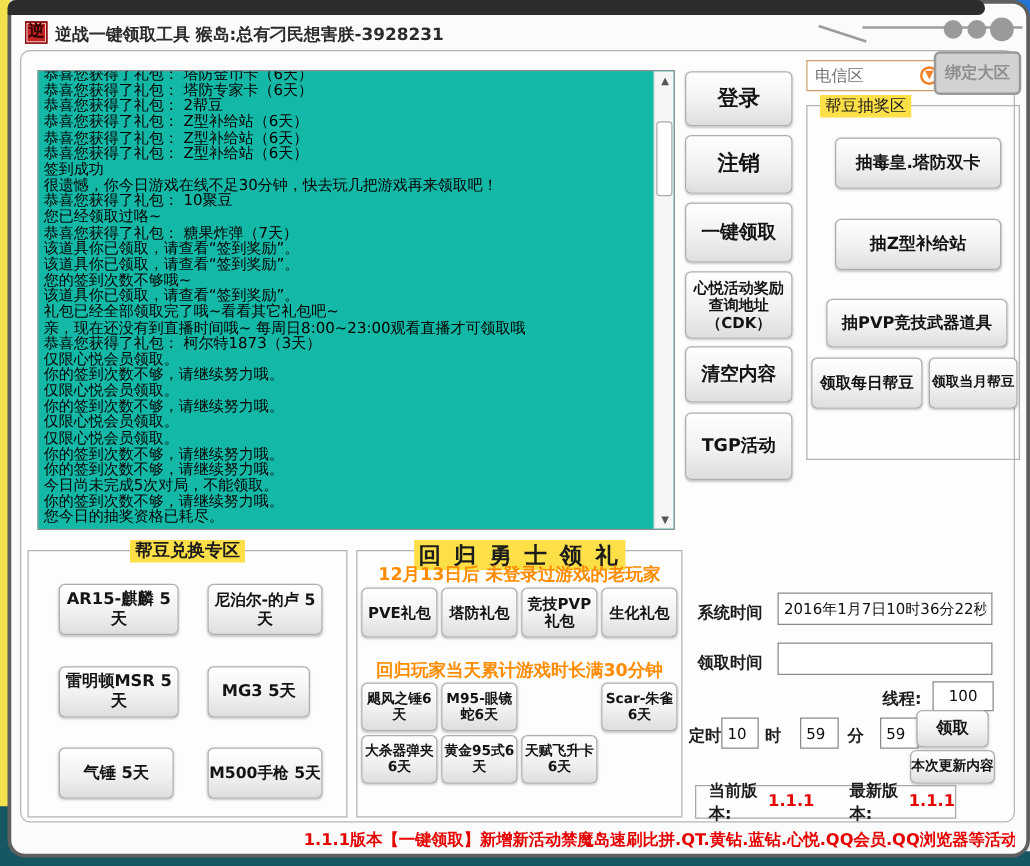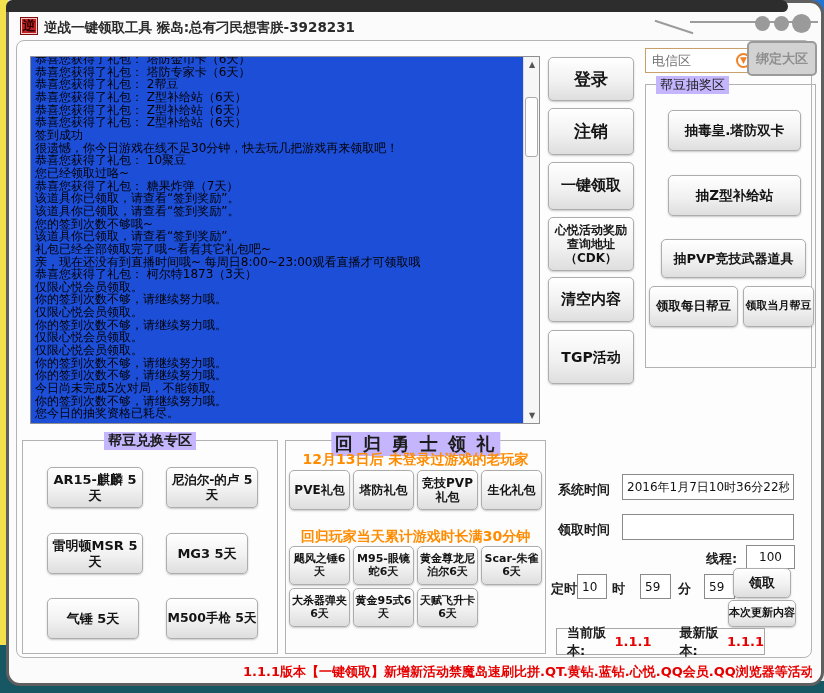--- a/index.html
+++ b/index.html
@@ -23,39 +23,39 @@
               line-height:16px; z-index:4; box-shadow:inset 0 0 0 1px #f3caca; }
   .title-text { left:44px; top:19px; font-size:13.5px; font-weight:bold; color:#2b2b2b; z-index:4; white-space:nowrap;text-align:center; }
   .deco-line { left:690px; top:21px; width:128px; height:2px; background:#9c9c9c; z-index:3; }
   .deco-diag { left:654px; top:26px; width:40px; height:2px; background:#9c9c9c; transform:rotate(18deg); z-index:3; }
   .circle { border-radius:50%; background:#9a9a9a; z-index:4; }
 
   .content { left:16px; top:40px; width:796px; height:618px; background:#fdfdfd;
              border:1px solid #b4b4b4; border-radius:8px; z-index:3; }
 
   
-  .logbox { left:30px; top:56px; width:510px; height:368px; background:#1d4ed8;
+  .logbox { left:30px; top:56px; width:510px; height:368px; background:#14b8a6;
             border:1px solid #8f8f8f; overflow:hidden; z-index:5; }
   .log-lines { position:absolute; left:4px; top:-4px; width:486px; }
   .log-line { font-size:12px; line-height:12.65px; color:#000; white-space:nowrap; }
   .vscroll { position:absolute; right:0; top:0; width:16px; height:366px; background:#f6f6f6; border-left:1px solid #ddd; }
   .scroll-arrow { position:absolute; left:0; width:16px; height:15px; color:#555; font-size:8px; text-align:center; line-height:15px; }
   .scroll-thumb { position:absolute; left:1px; top:40px; width:13px; height:60px; background:#fdfdfd;
                   border:1px solid #aaa; border-radius:3px; }
 
   
   .btn { display:flex; align-items:center; justify-content:center; text-align:center;
          background:linear-gradient(180deg,#ffffff 0%,#f1f1f1 55%,#dedede 100%);
          border:1px solid #adadad; border-radius:5px; box-shadow:0 1px 2px rgba(0,0,0,.22);
          font-weight:bold; color:#141414; white-space:pre-line; line-height:1.18; z-index:5; }
   .btn-disabled { background:#d2d2d2; color:#8f8f8f; border:2px solid #9a9a9a; box-shadow:none; }
 
   
   .gbox { border:1px solid #b2b2b2; z-index:4; }
-  .gb-title { position:absolute; top:-9px; background:#c4b5fd; padding:0 4px; font-size:13px; color:#1c1c1c; white-space:nowrap; z-index:5; }
+  .gb-title { position:absolute; top:-9px; background:#fde047; padding:0 4px; font-size:13px; color:#1c1c1c; white-space:nowrap; z-index:5; }
 
   .orange { color:#ff9c00; font-weight:bold; }
   .redtx  { color:#e60000; font-weight:bold; }
   .bluetx { color:#1414d2; font-weight:bold; }
   .lbl { font-size:13px; font-weight:bold; color:#1c1c1c; white-space:nowrap; z-index:5; }
 
   .field { border:1px solid #8a8a8a; background:#fff; font-family:"DejaVu Sans",sans-serif;
            font-size:12px; color:#111; padding:1px 4px; z-index:5; }
 
   .combo { left:645px; top:48px; width:112px; height:25px; background:#fff; border:1px solid #caa06a;
@@ -180,21 +180,20 @@
     <span class="gb-title" style="left:50%;transform:translateX(-50%);font-weight:bold;font-size:18px;letter-spacing:2px;">回 归 勇 士 领 礼</span>
   </div>
   <div class="abs" style="left:287px;top:451px;width:257px;text-align:center;font-size:14px;font-weight:bold;color:#ff8c00;white-space:nowrap;z-index:5;">12月13日后  未登录过游戏的老玩家</div>
   <div class="abs btn" style="left:289px;top:470px;width:61px;height:40px;font-size:12px;">PVE礼包</div>
   <div class="abs btn" style="left:353px;top:470px;width:61px;height:40px;font-size:12px;">塔防礼包</div>
   <div class="abs btn" style="left:417px;top:470px;width:61px;height:40px;font-size:12px;">竞技PVP礼包</div>
   <div class="abs btn" style="left:481px;top:470px;width:61px;height:40px;font-size:12px;">生化礼包</div>
   <div class="abs" style="left:287px;top:528px;width:257px;text-align:center;font-size:14px;font-weight:bold;color:#ff8c00;white-space:nowrap;z-index:5;">回归玩家当天累计游戏时长满30分钟</div>
   <div class="abs btn" style="left:289px;top:546px;width:61px;height:39px;font-size:11px;">飓风之锤6天</div>
   <div class="abs btn" style="left:353px;top:546px;width:61px;height:39px;font-size:11px;">M95-眼镜蛇6天</div>
-  <div class="abs btn" style="left:417px;top:546px;width:61px;height:39px;font-size:11px;">黄金尊龙尼泊尔6天</div>
   <div class="abs btn" style="left:481px;top:546px;width:61px;height:39px;font-size:11px;">Scar-朱雀6天</div>
   <div class="abs btn" style="left:289px;top:588px;width:61px;height:39px;font-size:11px;">大杀器弹夹6天</div>
   <div class="abs btn" style="left:353px;top:588px;width:61px;height:39px;font-size:11px;">黄金95式6天</div>
   <div class="abs btn" style="left:417px;top:588px;width:61px;height:39px;font-size:11px;">天赋飞升卡6天</div>
 
   <div class="abs lbl" style="left:558px;top:481px;">系统时间</div>
   <input class="abs field" style="left: 622px; top: 474px; width: 172px; height: 26px;" value="2016年1月7日10时36分22秒">
   <div class="abs lbl" style="left:558px;top:521px;">领取时间</div>
   <input class="abs field" style="left: 622px; top: 514px; width: 172px; height: 26px;" value="">
   <div class="abs lbl redtx" style="left:706px;top:550px;">线程:</div>

